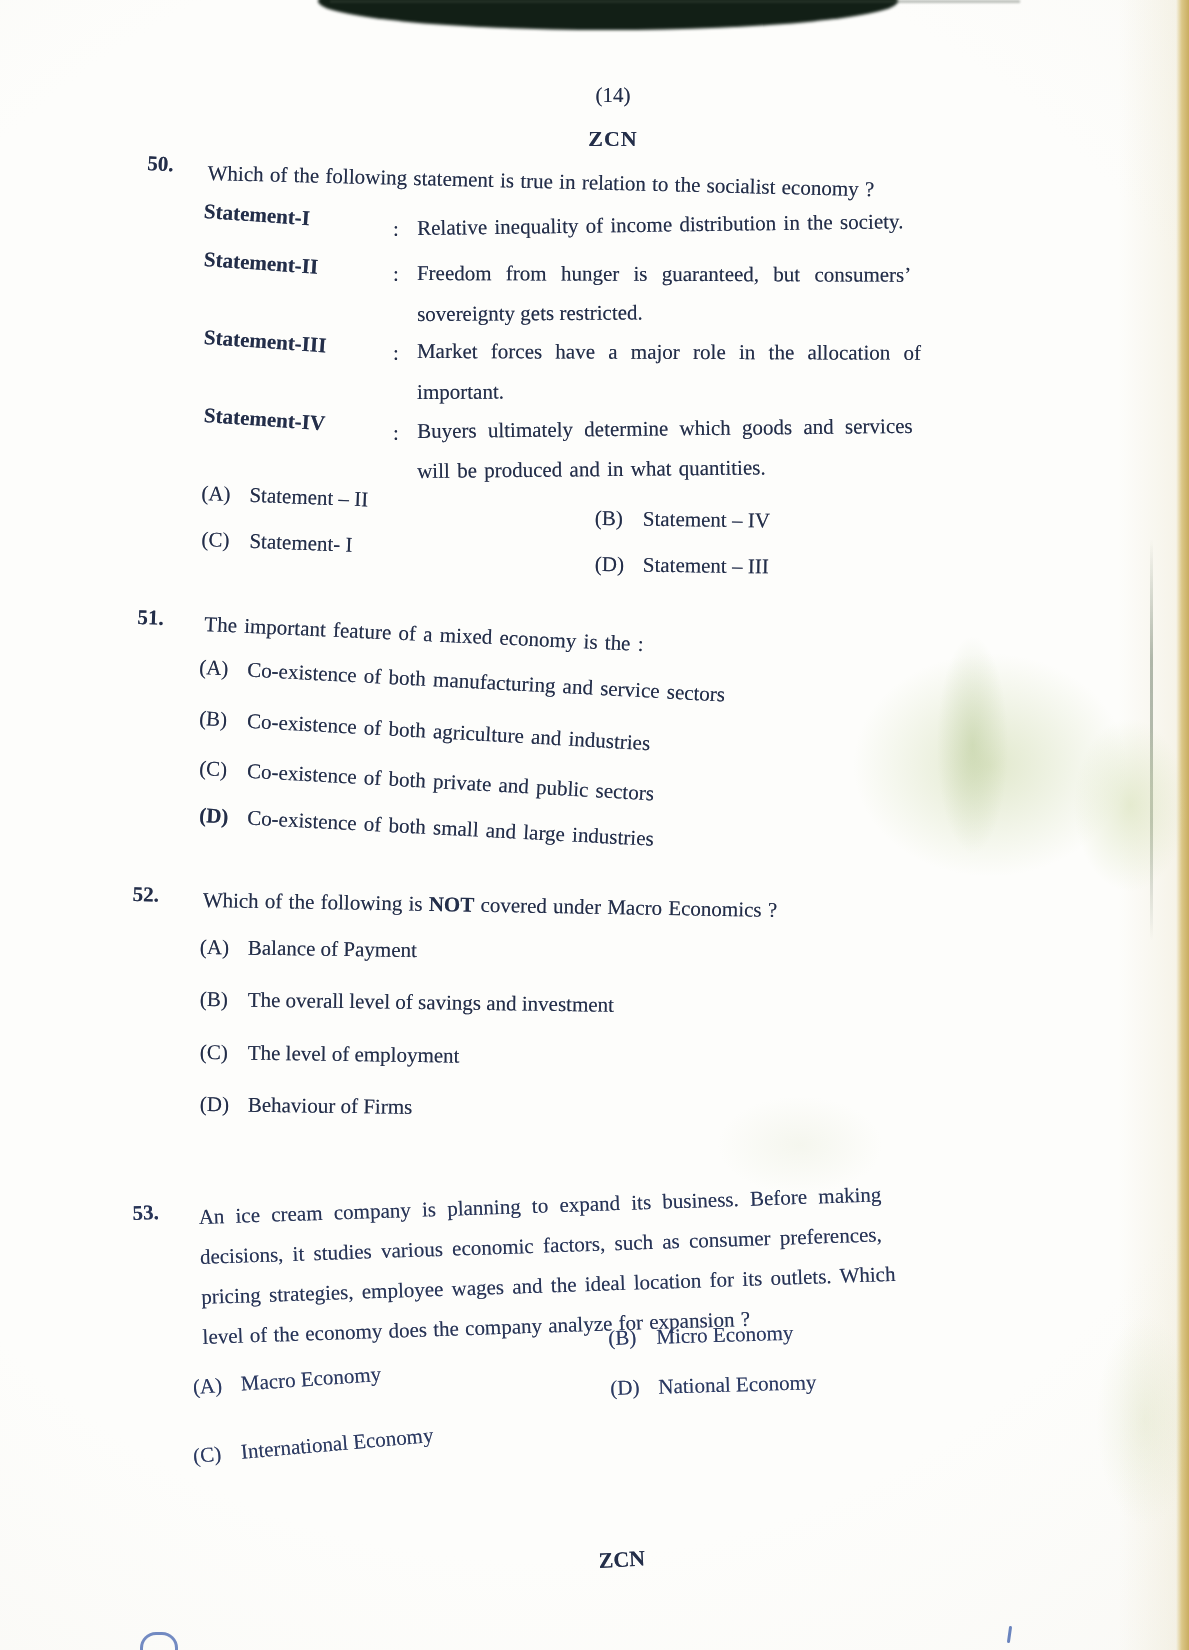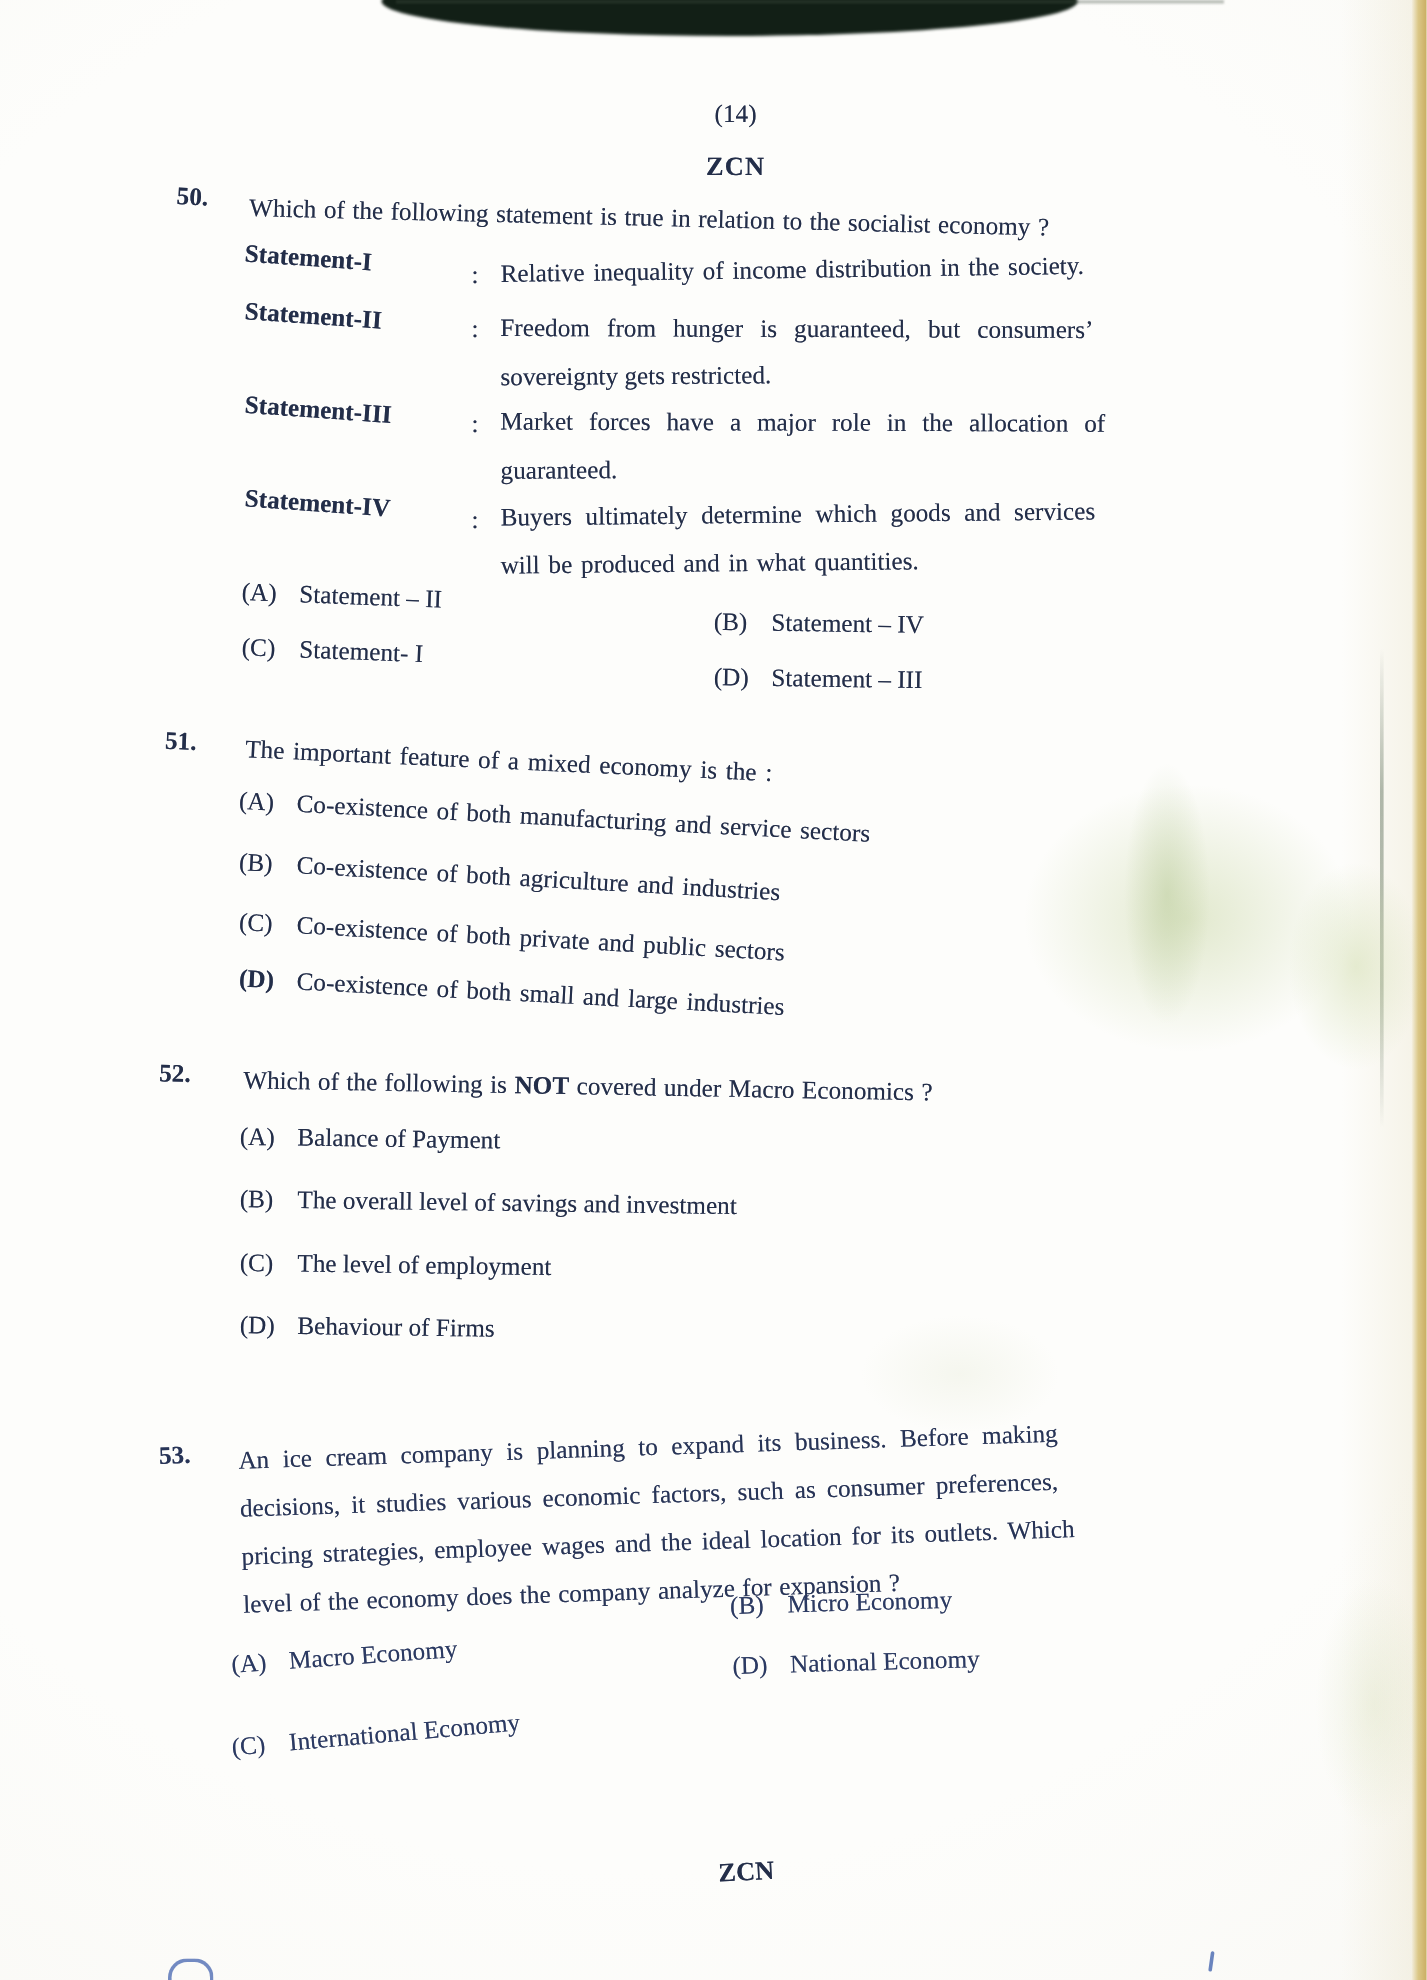--- a/index.html
+++ b/index.html
@@ -41,21 +41,21 @@
   <div class="t" style="left:417px;top:215px;line-height:26px;transform:rotate(-0.8deg);word-spacing:2px;">Relative inequality of income distribution in the society.</div>
 
   <div class="t bold" style="left:205px;top:246px;line-height:26px;transform:rotate(4deg);">Statement-II</div>
   <div class="t" style="left:393px;top:261px;line-height:26px;">:</div>
   <div class="t" style="left:417px;top:260px;line-height:26px;transform:rotate(0.2deg);word-spacing:9px;">Freedom from hunger is guaranteed, but consumers’</div>
   <div class="t" style="left:417px;top:301px;line-height:26px;transform:rotate(-0.4deg);">sovereignty gets restricted.</div>
 
   <div class="t bold" style="left:205px;top:324px;line-height:26px;transform:rotate(4deg);">Statement-III</div>
   <div class="t" style="left:393px;top:340px;line-height:26px;">:</div>
   <div class="t" style="left:417px;top:338px;line-height:26px;transform:rotate(0.2deg);word-spacing:8px;">Market forces have a major role in the allocation of</div>
-  <div class="t" style="left:417px;top:379px;line-height:26px;transform:rotate(-0.3deg);">guaranteed.</div>
+  <div class="t" style="left:417px;top:379px;line-height:26px;transform:rotate(-0.3deg);">important.</div>
 
   <div class="t bold" style="left:205px;top:402px;line-height:26px;transform:rotate(4deg);">Statement-IV</div>
   <div class="t" style="left:393px;top:420px;line-height:26px;">:</div>
   <div class="t" style="left:417px;top:418px;line-height:26px;transform:rotate(-0.6deg);word-spacing:6px;">Buyers ultimately determine which goods and services</div>
   <div class="t" style="left:417px;top:458px;line-height:26px;transform:rotate(-0.6deg);word-spacing:2px;">will be produced and in what quantities.</div>
 
   <div class="t" style="left:202px;top:480px;line-height:26px;transform:rotate(2.2deg);">
     <span class="olabel">(A)</span><span>Statement – II</span>
   </div>
   <div class="t" style="left:595px;top:505px;line-height:26px;transform:rotate(0.8deg);">

